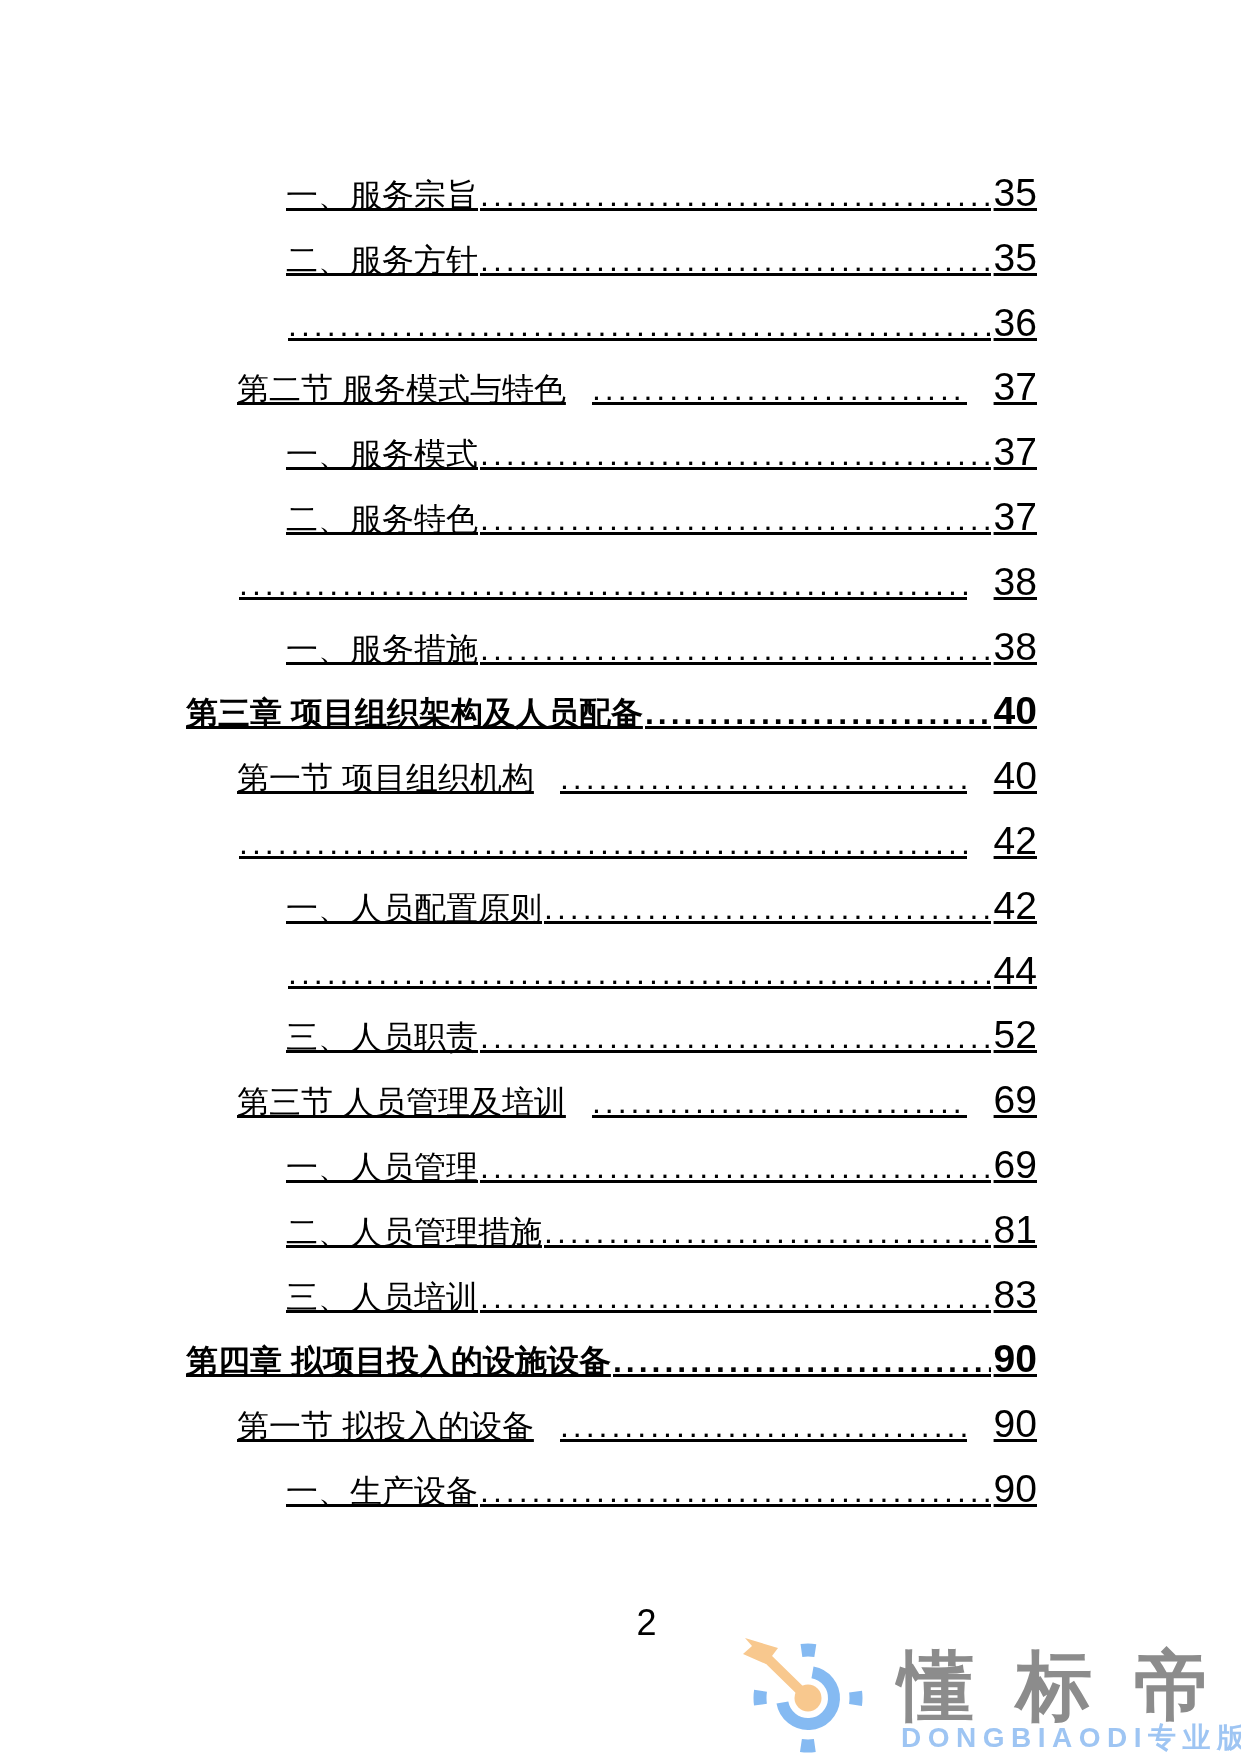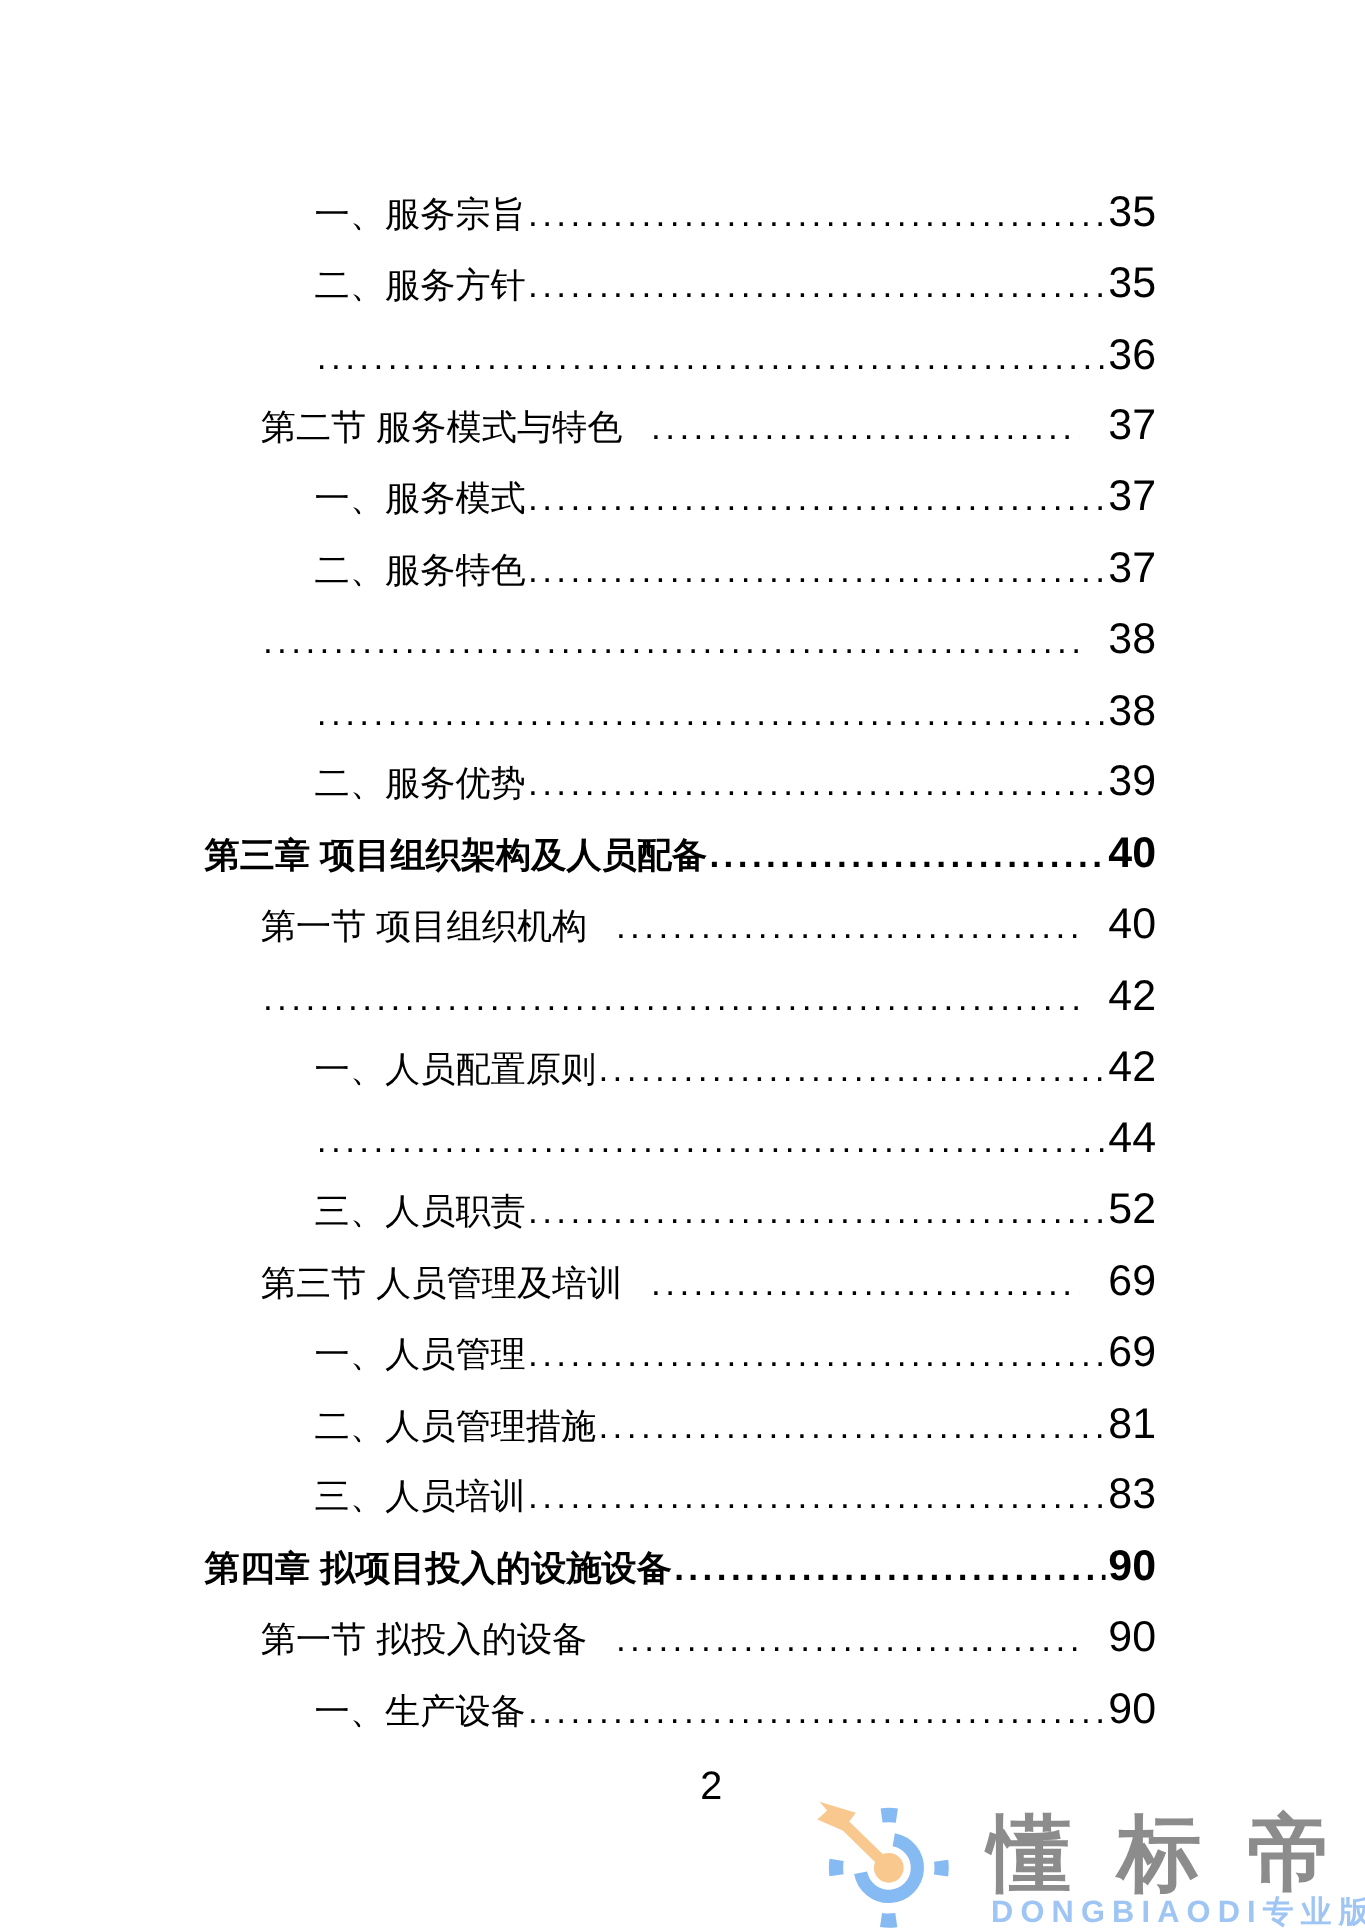--- a/index.html
+++ b/index.html
@@ -11,22 +11,23 @@
     overflow: hidden;
     color: #000000;
     font-family: "Liberation Sans", sans-serif;
   }
   .page { position: absolute; inset: 0; }
 
   
   .toc {
     position: absolute;
     left: 186px;
-    right: 190px;
+    right: 204px;
     top: 161px;
+    text-decoration: underline;
   }
   .toc-row {
     display: flex;
     align-items: baseline;
     height: 64.8px;
     line-height: 64.8px;
     font-size: 32px;
     white-space: nowrap;
   }
   .toc-row.chapter { font-weight: bold; }
@@ -133,29 +134,25 @@
         <span class="toc-leader"></span>
         <span class="toc-page">37</span>
       </div>
 
       <div class="toc-row section">
         <span class="toc-leader"></span>
         <span class="toc-page">38</span>
       </div>
 
       <div class="toc-row item">
+        <span class="toc-label">一、服务措施</span>
         <span class="toc-leader"></span>
         <span class="toc-page">38</span>
       </div>
 
-      <div class="toc-row item">
-        <span class="toc-label">二、服务优势</span>
-        <span class="toc-leader"></span>
-        <span class="toc-page">39</span>
-      </div>
 
       <div class="toc-row chapter">
         <span class="toc-label">第三章 项目组织架构及人员配备</span>
         <span class="toc-leader"></span>
         <span class="toc-page">40</span>
       </div>
 
       <div class="toc-row section">
         <span class="toc-label">第一节 项目组织机构</span>
         <span class="toc-leader"></span>

